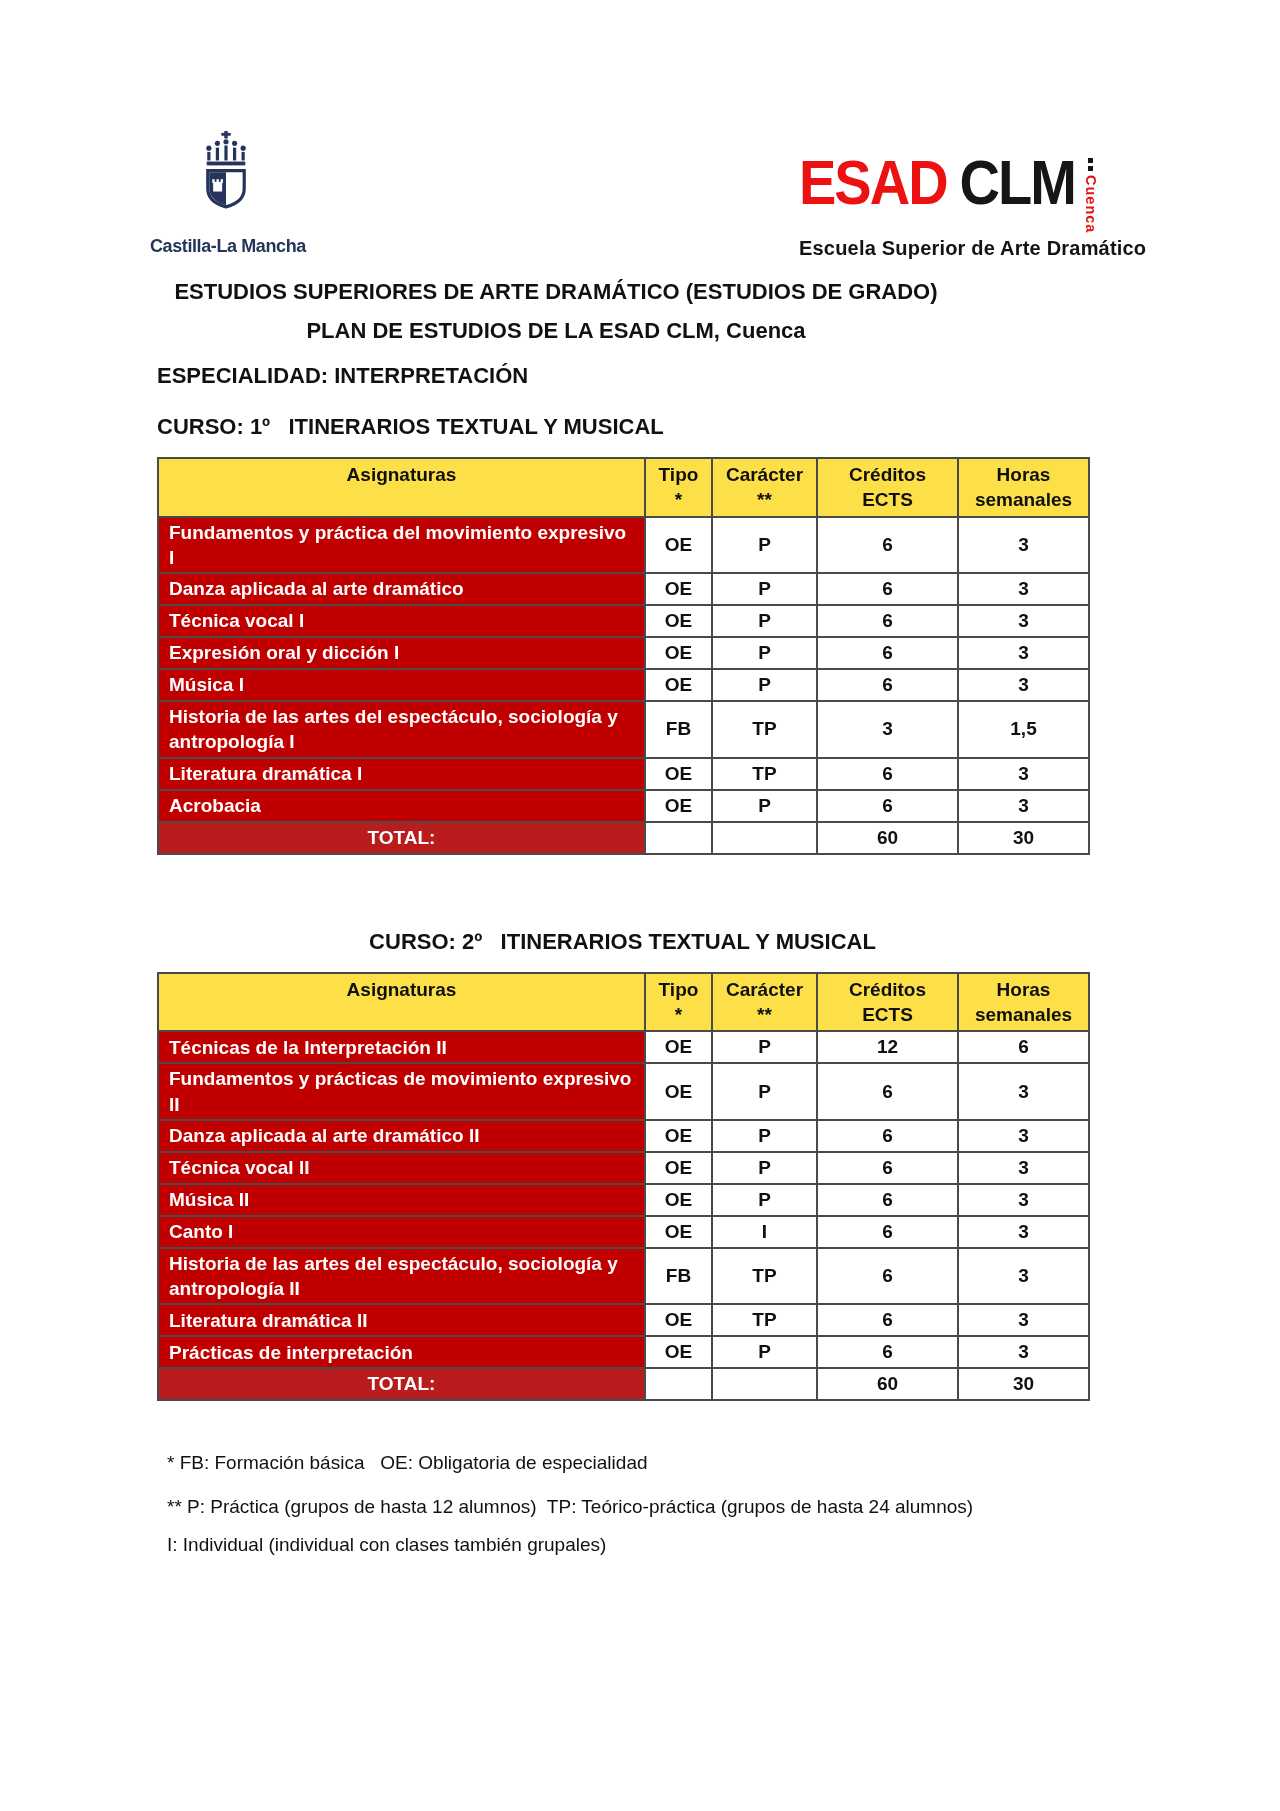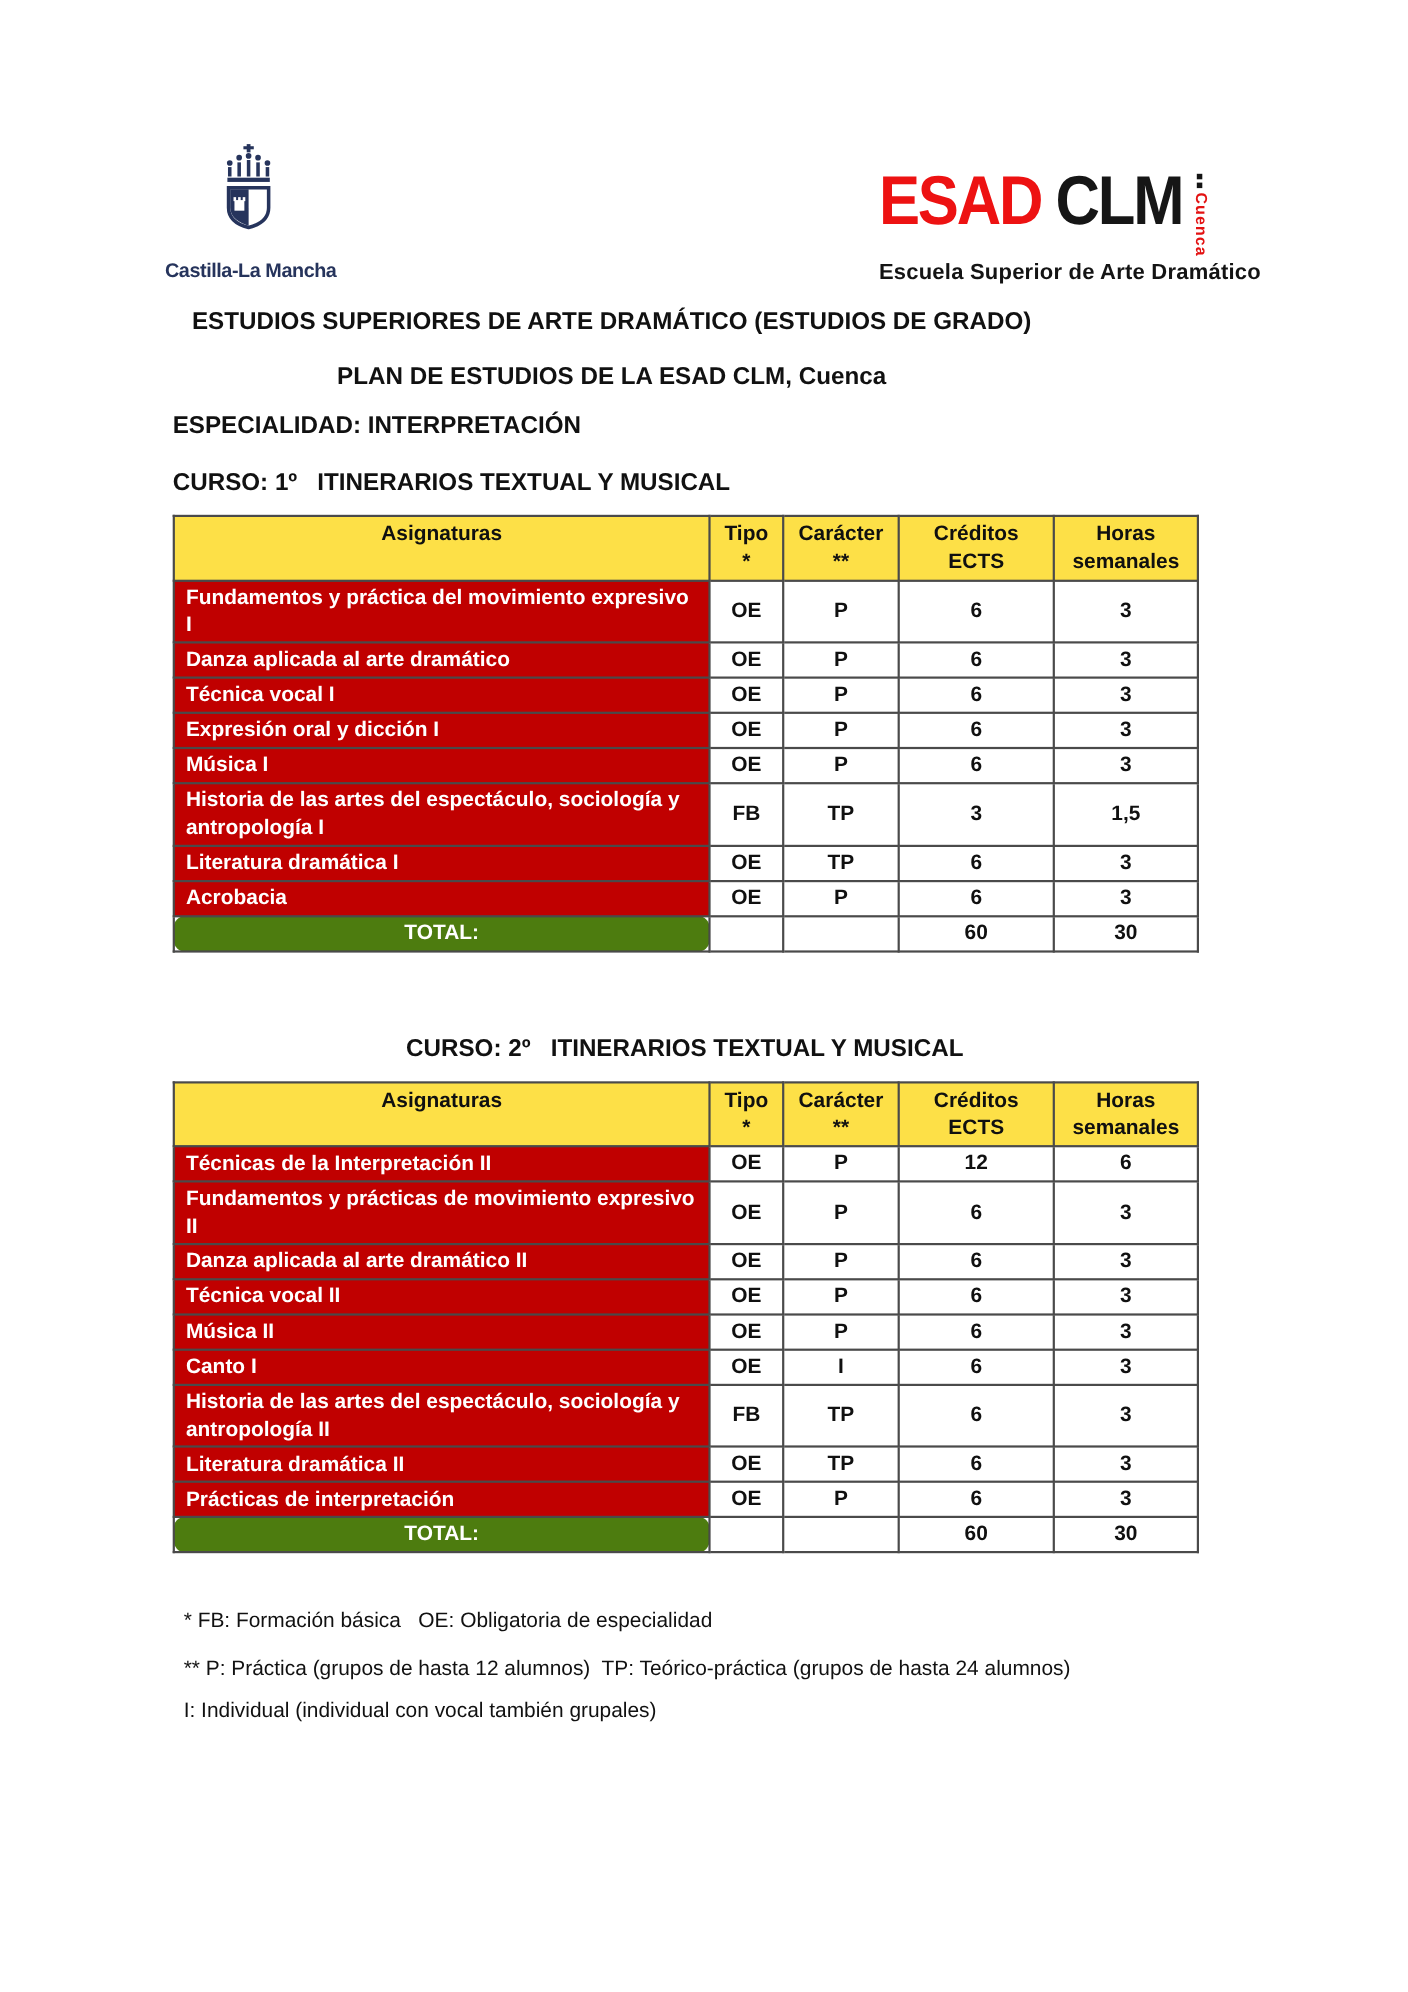--- a/index.html
+++ b/index.html
@@ -21,31 +21,31 @@
   .esad-word{font-size:56px;line-height:0.98;font-weight:800;letter-spacing:-2px;transform:scaleY(1.12);transform-origin:top left;white-space:nowrap;}
   .esad-red{color:#ed1212;margin-right:13px;}
   .esad-black{color:#161616;}
   .esad-side{display:flex;flex-direction:column;align-items:center;margin-left:8px;padding-top:4px;}
   .esad-dot{width:5px;height:5px;background:#141414;margin:1.5px 0;}
   .esad-vertical{writing-mode:vertical-rl;color:#e31212;font-weight:700;font-size:14.5px;letter-spacing:1px;margin-top:3px;}
   .esad-sub{margin-top:4px;font-size:20px;font-weight:700;color:#141414;letter-spacing:0.2px;white-space:nowrap;}
   
   .content{position:absolute;left:157px;top:278px;width:931px;}
   .t-center{width:798px;text-align:center;font-weight:700;font-size:22px;line-height:1.3;margin:0;white-space:nowrap;}
-  .t-sub{margin-top:21px;}
+  .t-sub{margin-top:10px;}
   .t-left{font-weight:700;font-size:22px;line-height:1.3;margin:17px 0 0 0;white-space:pre-wrap;}
   .t-course{margin-top:22px;}
   .t-course2{margin-top:73px;text-align:center;}
   
   table.plan{border-collapse:collapse;table-layout:fixed;width:931px;margin-top:16px;font-size:19px;font-weight:700;}
   table.plan th,table.plan td{border:2px solid #4a4a4a;box-sizing:border-box;}
   table.plan thead th{background:#fde047;color:#101010;text-align:center;vertical-align:top;padding:3px 4px;line-height:1.32;height:57px;}
   td.c-subject{background:#c00000;color:#ffffff;text-align:left;padding:2px 10px;line-height:1.33;border-top-color:#c45c5c;border-bottom-color:#c45c5c;}
   td.c-val{background:#ffffff;color:#101010;text-align:center;padding:2px 4px;height:32px;}
-  td.c-total{background:#4d7c0f;color:#ffffff;text-align:center;padding:2px 0;height:32px;border-radius:10px;}
+  td.c-total{background:#b91c1c;color:#ffffff;text-align:center;padding:2px 0;height:32px;}
   
   .footnote{font-size:19px;font-weight:400;line-height:1.45;margin:10px;white-space:pre-wrap;}
   .fn1{margin-top:48px;}
   .fn2{margin-top:16px;}
   .fn3{margin-top:4px;}
 </style>
 </head>
 <body>
 
 <div class="page">
@@ -297,16 +297,16 @@
             <td class="c-val"></td>
             <td class="c-val"></td>
             <td class="c-val">60</td>
             <td class="c-val">30</td>
           </tr>
         </tbody>
     </table>
 
     <p class="footnote fn1">* FB: Formación básica   OE: Obligatoria de especialidad</p>
     <p class="footnote fn2">** P: Práctica (grupos de hasta 12 alumnos)  TP: Teórico-práctica (grupos de hasta 24 alumnos)</p>
-    <p class="footnote fn3">I: Individual (individual con vocal también grupales)</p>
+    <p class="footnote fn3">I: Individual (individual con clases también grupales)</p>
 
   </div>
 </div>
 
 </body></html>

